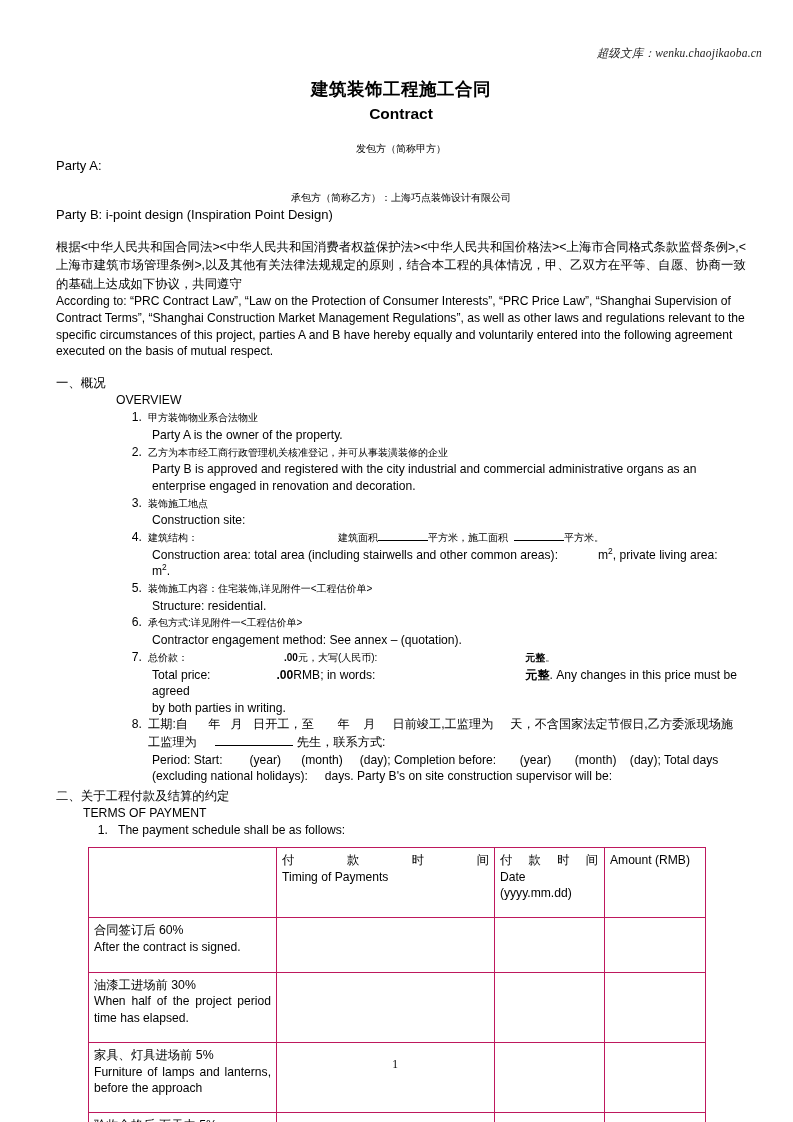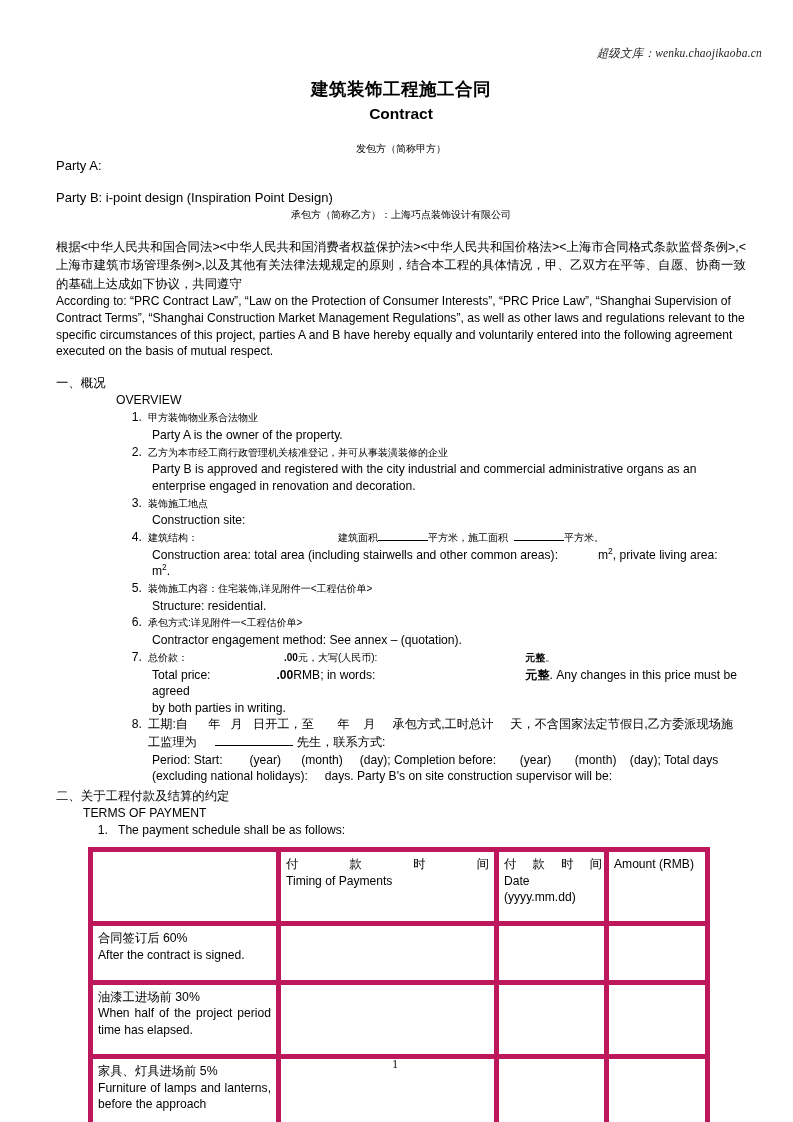--- a/index.html
+++ b/index.html
@@ -158,21 +158,21 @@
 
   
   .pay-table {
     border-collapse: collapse;
     margin-left: 32px;
     margin-top: 8px;
     width: 617px;
     table-layout: fixed;
   }
   .pay-table td {
-    border: 5px solid #be185d;
+    border: 1px solid #be185d;
     vertical-align: top;
     padding: 4px 5px 16px 5px;
     font-size: 12.1px;
     line-height: 16.3px;
   }
   .col-a { width: 188px; }
   .col-b { width: 218px; }
   .col-c { width: 110px; }
   .col-d { width: 101px; }
 
@@ -235,22 +235,22 @@
   <div class="content">
 
     <div class="title-cn">建筑装饰工程施工合同</div>
     <div class="title-en">Contract</div>
 
     <div class="line cn">发包方（简称甲方）</div>
     <div class="line">Party A:</div>
 
     <div class="gap-md"></div>
 
+    <div class="line cn">承包方（简称乙方）：上海巧点装饰设计有限公司</div>
     <div class="line">Party B: i-point design (Inspiration Point Design)</div>
-    <div class="line cn">承包方（简称乙方）：上海巧点装饰设计有限公司</div>
 
     <div class="gap-md"></div>
 
     <p class="para cn">根据&lt;中华人民共和国合同法&gt;&lt;中华人民共和国消费者权益保护法&gt;&lt;中华人民共和国价格法&gt;&lt;上海市合同格式条款监督条例&gt;,&lt;上海市建筑市场管理条例&gt;,以及其他有关法律法规规定的原则，结合本工程的具体情况，甲、乙双方在平等、自愿、协商一致的基础上达成如下协议，共同遵守</p>
     <p class="para-en">According to: “PRC Contract Law”, “Law on the Protection of Consumer Interests”, “PRC Price Law”, “Shanghai Supervision of Contract Terms”, “Shanghai Construction Market Management Regulations”, as well as other laws and regulations relevant to the specific circumstances of this project, parties A and B have hereby equally and voluntarily entered into the following agreement executed on the basis of mutual respect.</p>
 
     <div class="section-heading">一、概况</div>
     <div class="section-sub">OVERVIEW</div>
 
     <ul class="num-list">
@@ -293,21 +293,21 @@
 
       <li class="num-item">
         <span class="marker">7.</span>
         <div class="cn"><span>总价款：</span><span style="display:inline-block;width:96px"></span><b>.00</b><span>元，大写(人民币):</span><span style="display:inline-block;width:148px"></span><b>元整</b><span>。</span></div>
         <div class="en"><span>Total price:</span><span style="display:inline-block;width:66px"></span><b>.00</b><span>RMB; in words:</span><span style="display:inline-block;width:150px"></span><b>元整</b><span>. Any changes in this price must be agreed</span></div>
         <div class="en">by both parties in writing.</div>
       </li>
 
       <li class="num-item">
         <span class="marker">8.</span>
-        <div class="cont">工期:自      年   月   日开工，至       年    月     承包方式,工时总计     天，不含国家法定节假日,乙方委派现场施</div>
+        <div class="cont">工期:自      年   月   日开工，至       年    月     日前竣工,工监理为     天，不含国家法定节假日,乙方委派现场施</div>
         <div class="cont"><span>工监理为</span><span style="display:inline-block;width:18px"></span><span class="blank-ul u-78"></span><span style="display:inline-block;width:4px"></span><span>先生，联系方式:</span></div>
         <div class="en">Period: Start:        (year)      (month)     (day); Completion before:       (year)       (month)    (day); Total days</div>
         <div class="en">(excluding national holidays):     days. Party B's on site construction supervisor will be:</div>
       </li>
 
     </ul>
 
     <div class="section-heading" style="margin-top:2px">二、关于工程付款及结算的约定</div>
     <div class="section-sub-tight">TERMS OF PAYMENT</div>
 

